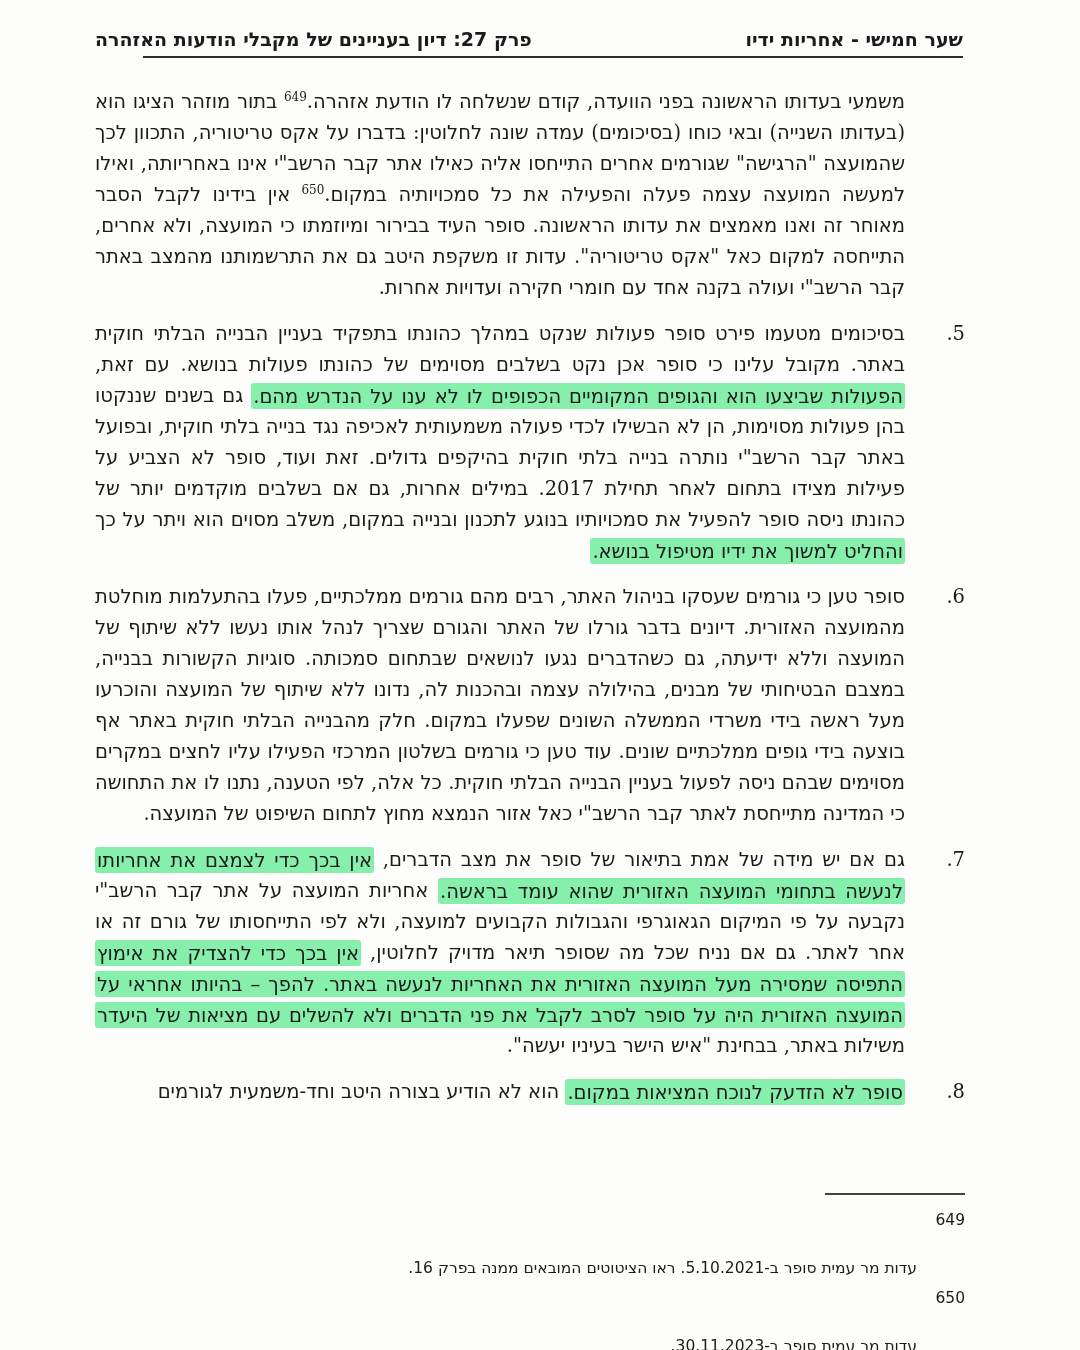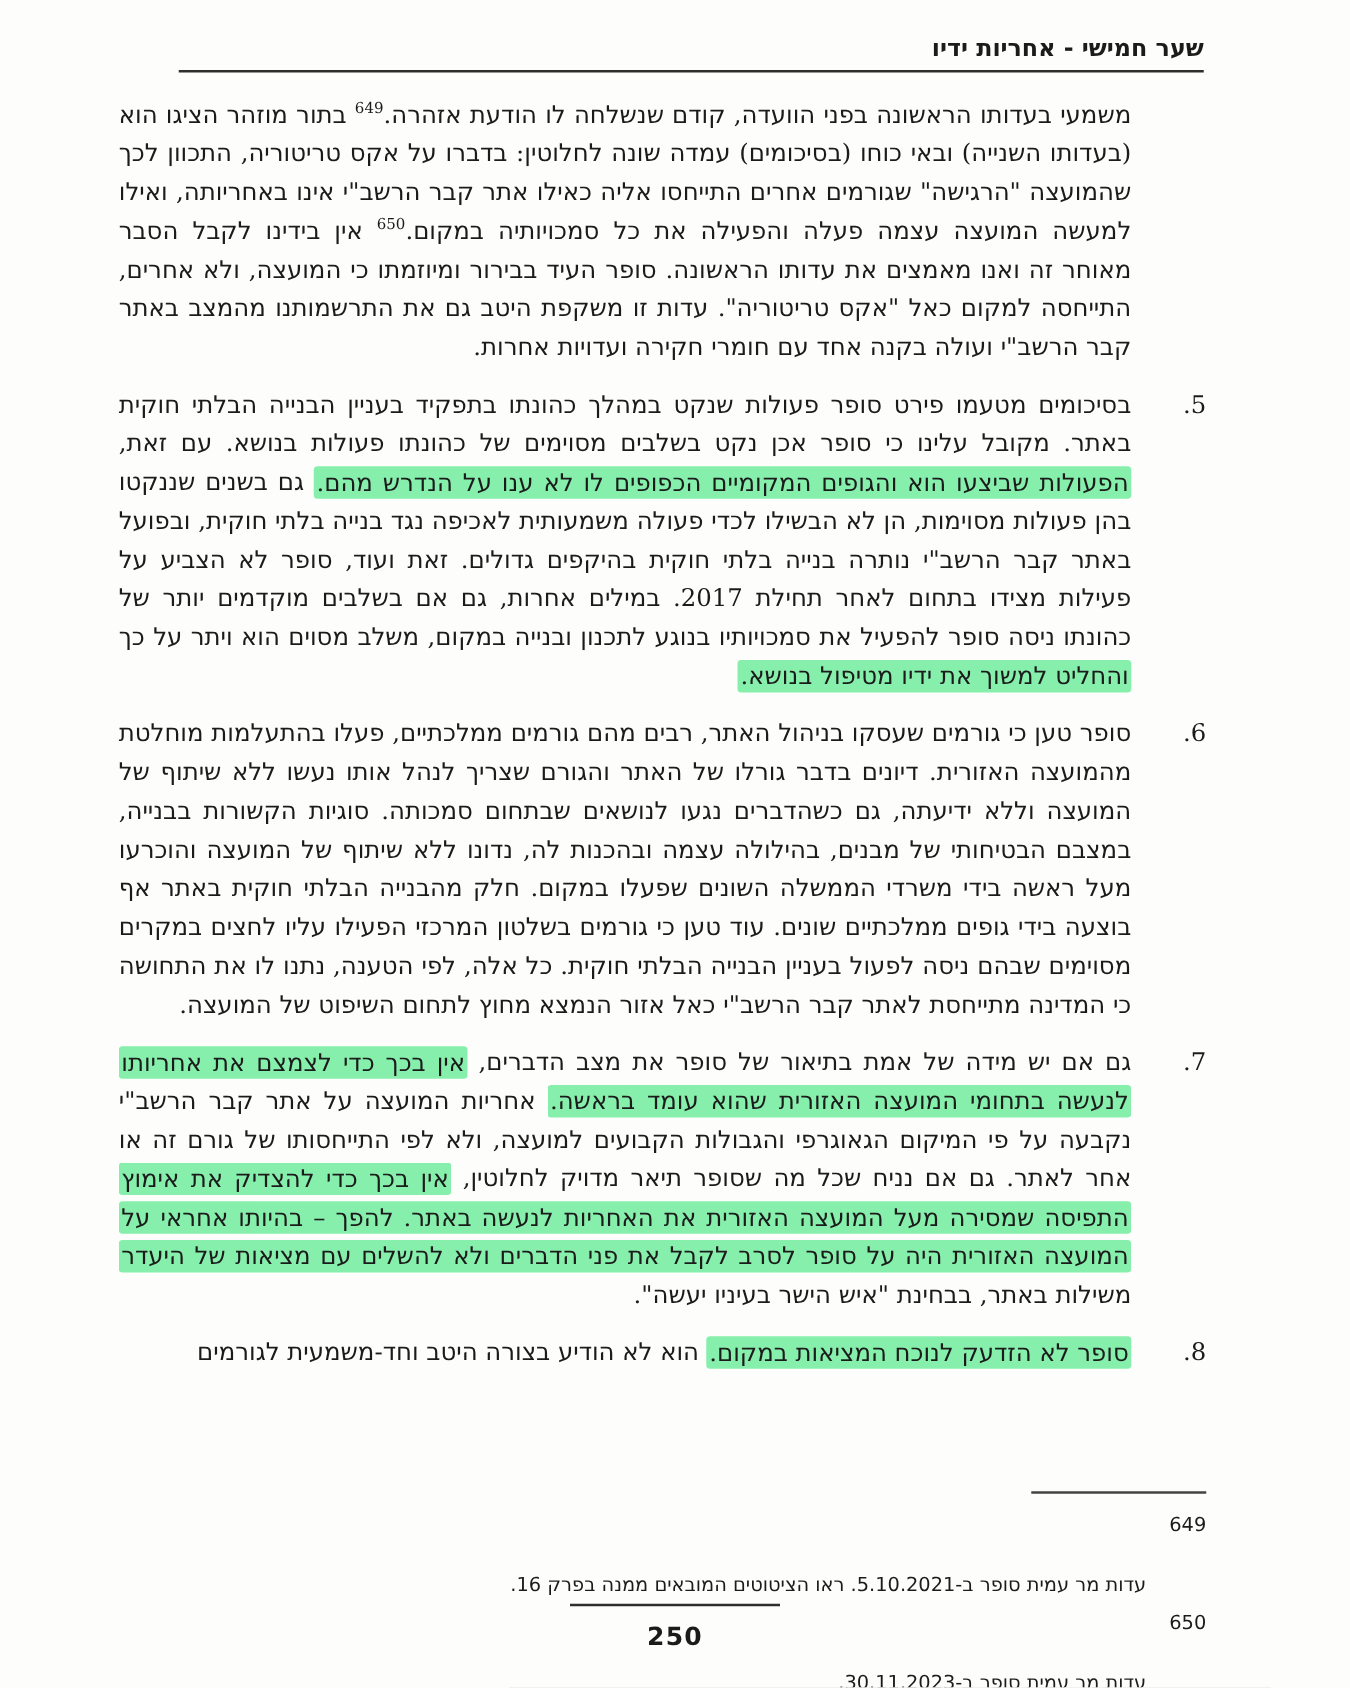--- a/index.html
+++ b/index.html
@@ -36,21 +36,21 @@
     position: absolute;
     top: 56px;
     right: 117px;
     width: 820px;
     height: 0;
     border-top: 2.5px solid #2e2e2e;
   }
   
   .body-text {
     position: absolute;
-    top: 76px;
+    top: 86px;
     right: 115px;
     left: 95px;
   }
   .para {
     display: flex;
     margin: 0 0 15px 0;
     font-size: 19.5px;
     line-height: 31px;
   }
   .para-number {
@@ -121,20 +121,21 @@
     direction: ltr;
   }
 </style>
 </head>
 <body>
 
 <div class="page">
 
   <div class="header">
     <span>שער חמישי - אחריות ידיו</span>
+    <span>פרק 27: דיון בעניינים של מקבלי הודעות האזהרה</span>
   </div>
   <div class="header-rule"></div>
 
   <div class="body-text" id="paragraphs">
       <div class="para">
         <div class="para-number"></div>
         <div class="para-text"><span>משמעי בעדותו הראשונה בפני הוועדה, קודם שנשלחה לו הודעת אזהרה.</span><sup class="fn-ref">649</sup><span> בתור מוזהר הציגו הוא (בעדותו השנייה) ובאי כוחו (בסיכומים) עמדה שונה לחלוטין: בדברו על אקס טריטוריה, התכוון לכך שהמועצה "הרגישה" שגורמים אחרים התייחסו אליה כאילו אתר קבר הרשב"י אינו באחריותה, ואילו למעשה המועצה עצמה פעלה והפעילה את כל סמכויותיה במקום.</span><sup class="fn-ref">650</sup><span> אין בידינו לקבל הסבר מאוחר זה ואנו מאמצים את עדותו הראשונה. סופר העיד בבירור ומיוזמתו כי המועצה, ולא אחרים, התייחסה למקום כאל "אקס טריטוריה". עדות זו משקפת היטב גם את התרשמותנו מהמצב באתר קבר הרשב"י ועולה בקנה אחד עם חומרי חקירה ועדויות אחרות.</span></div>
       </div>
       <div class="para">
         <div class="para-number">5.</div>
@@ -161,18 +162,14 @@
           <div class="footnote-number">649</div>
           <div class="footnote-text">עדות מר עמית סופר ב-5.10.2021. ראו הציטוטים המובאים ממנה בפרק 16.</div>
         </div>
         <div class="footnote">
           <div class="footnote-number">650</div>
           <div class="footnote-text">עדות מר עמית סופר ב-30.11.2023.</div>
         </div>
       </div>
   </div>
 
-  <div class="page-footer">
-    <div class="page-number-rule"></div>
-    <div class="page-number">250</div>
-  </div>
 
 </div>
 
 </body></html>

